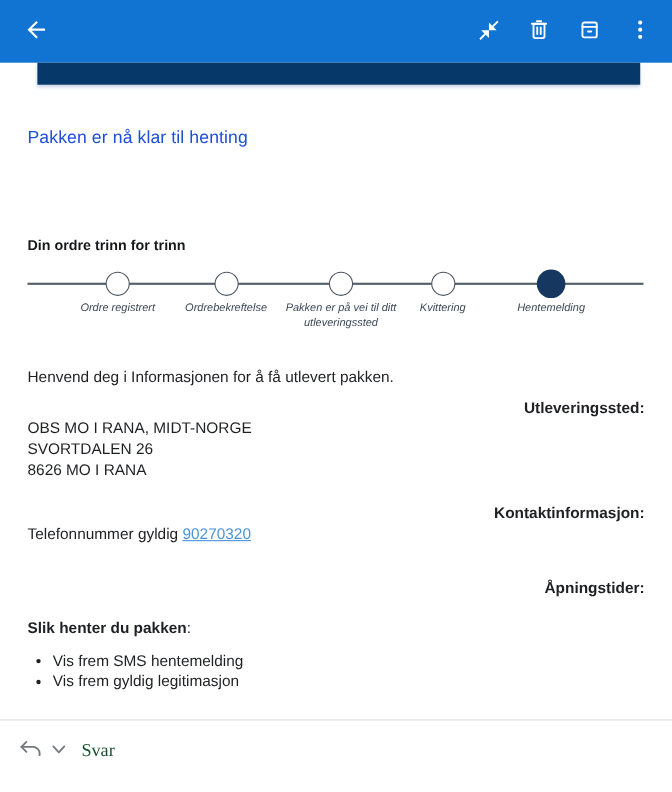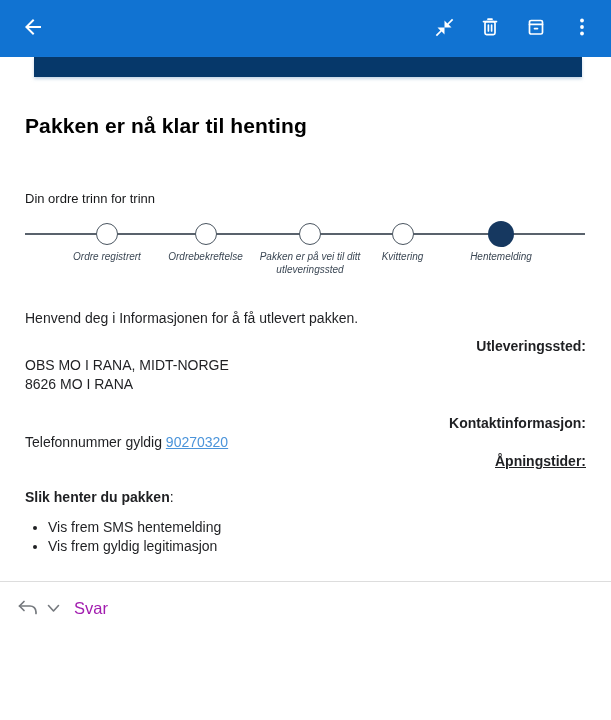--- a/index.html
+++ b/index.html
@@ -40,32 +40,32 @@
     height: 20px;
     background: #06386a;
     box-shadow: 0 2px 3px rgba(150, 180, 210, 0.55);
   }
 
   
   .content { padding: 0 25px; }
 
   .email-title {
     margin-top: 36px;
-    font-size: 21px;
+    font-size: 16px;
     line-height: 26px;
-    font-weight: 700;
-    color: #000000;
+    font-weight: 400;
+    color: #1d4ed8;
     letter-spacing: 0.1px;
   }
 
   .stepper-heading {
-    margin-top: 53px;
+    margin-top: 77px;
     font-size: 13px;
     line-height: 13px;
-    font-weight: 400;
+    font-weight: 700;
     color: #17181a;
   }
 
   
   .stepper {
     position: relative;
     margin-top: 16px;
     height: 56px;
   }
   .stepper .hline {
@@ -110,21 +110,21 @@
     max-width: 118px;
   }
   .step.wrap .step-label { max-width: 112px; }
 
   
   .intro { margin-top: 32px; font-size: 14px; line-height: 19px; }
   .block { font-size: 14px; line-height: 19px; }
   .block .b-heading { font-weight: 700; text-align: right; }
   .mt-delivery { margin-top: 9px; }
   .mt-contact  { margin-top: 20px; }
-  .mt-hours    { margin-top: 0; text-decoration: underline; }
+  .mt-hours    { margin-top: 30px; }
   .mt-pickup   { margin-top: 17px; }
   a.phone-link { color: #4b94da; text-decoration: underline; cursor: pointer; }
 
   ul.bullets {
     margin-top: 11px;
     padding-left: 23px;
     font-size: 14px;
     line-height: 19px;
     list-style: disc;
   }
@@ -144,21 +144,22 @@
     background: none;
     border: none;
     display: flex;
     align-items: center;
     cursor: pointer;
     padding: 0;
   }
   .reply-label {
     margin-left: 14px;
     font-size: 16.5px;
-    color: #a21caf;
+    color: #14532d;
+    font-family: Liberation Serif, serif;
   }
   .chev { margin-left: 7px; display: flex; align-items: center; }
 </style>
 </head>
 <body>
 
 <div class="app-bar">
   <button class="icon-btn left">
     <span>
       <svg width="24" height="24" viewBox="0 0 24 24">
@@ -246,20 +247,21 @@
         </div>
       <div class="step-label">Hentemelding</div>
     </div>
   </div>
 
   <p class="intro">Henvend deg i Informasjonen for å få utlevert pakken.</p>
 
   <div class="block mt-delivery">
     <div class="b-heading">Utleveringssted:</div>
     <div>OBS MO I RANA, MIDT-NORGE</div>
+    <div>SVORTDALEN 26</div>
     <div>8626 MO I RANA</div>
   </div>
 
   <div class="block mt-contact">
     <div class="b-heading">Kontaktinformasjon:</div>
     <div><span>Telefonnummer gyldig </span><a class="phone-link">90270320</a></div>
   </div>
 
   <div class="block mt-hours">
     <div class="b-heading">Åpningstider:</div>

